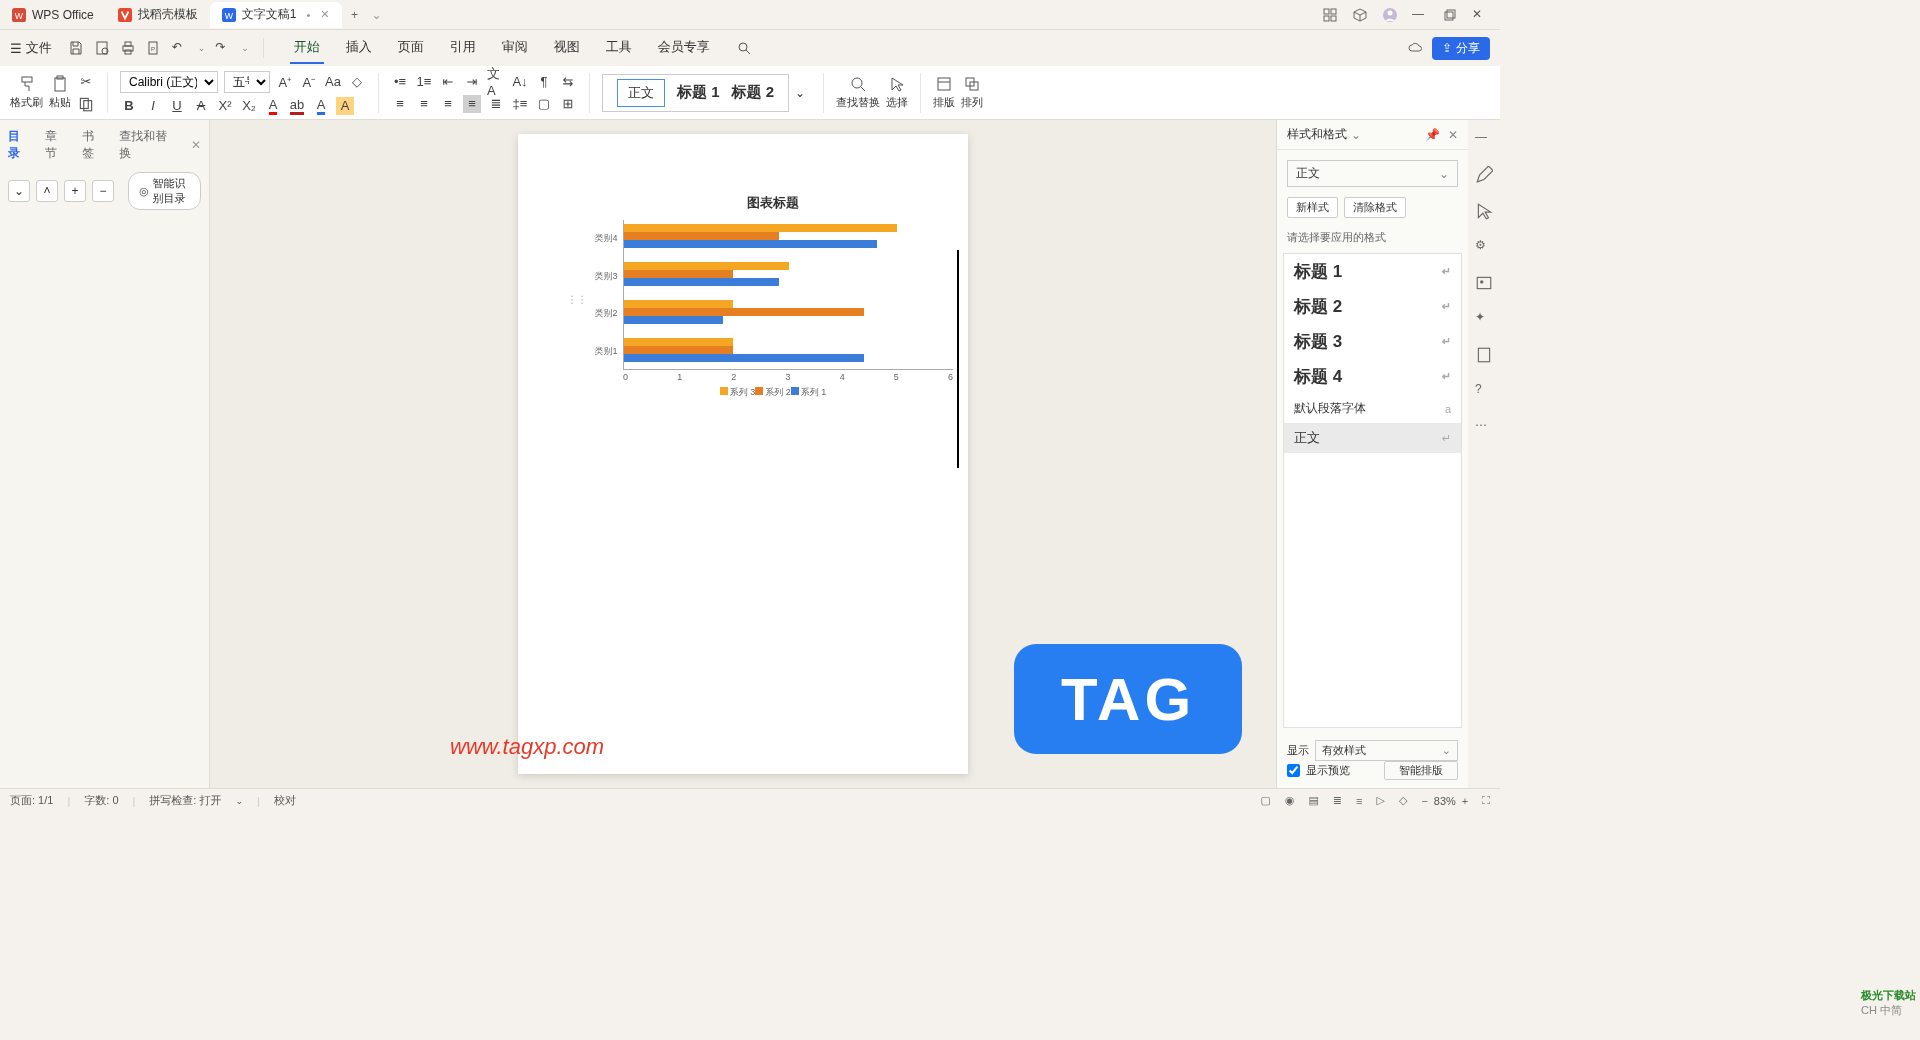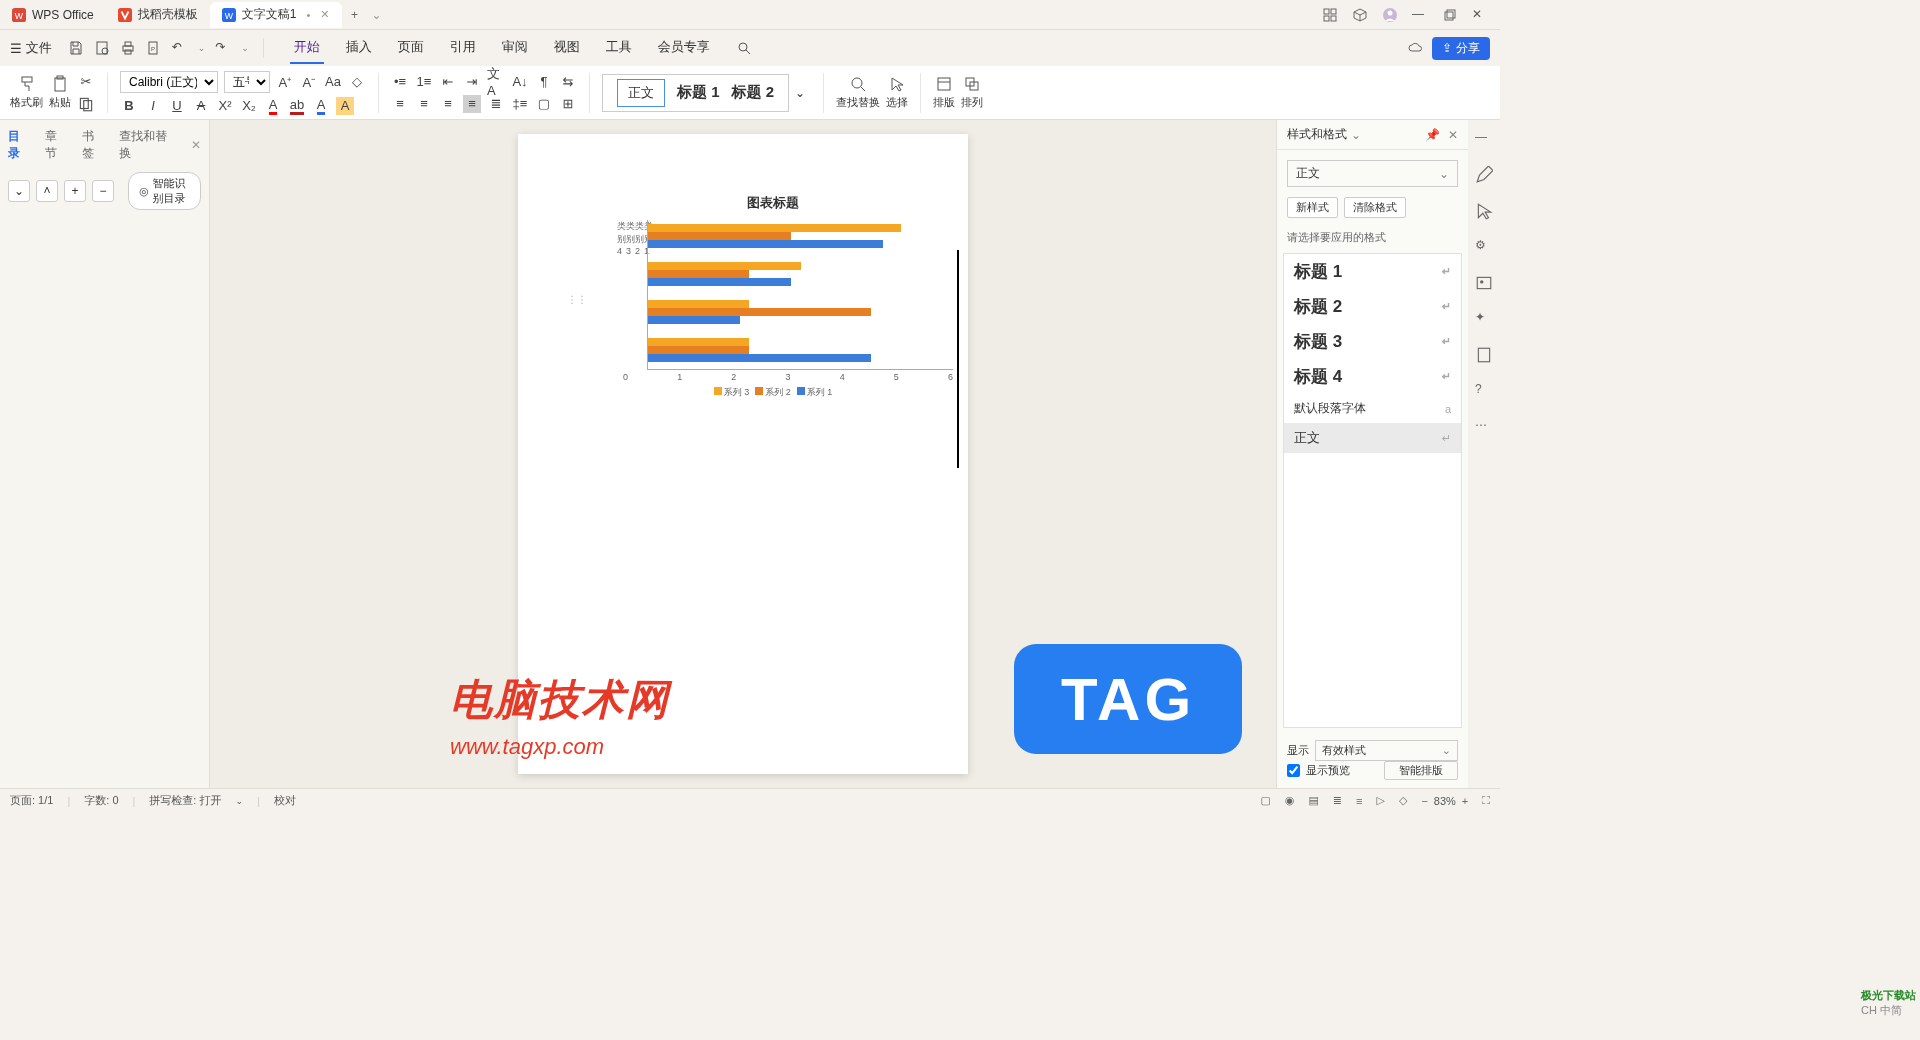--- a/index.html
+++ b/index.html
@@ -17,21 +17,21 @@
 .title-icon { width: 16px; height: 16px; cursor: pointer; color: #555; }
 
 
 .menu-bar { height: 36px; display: flex; align-items: center; background: #f5f2ed; padding: 0 10px; gap: 8px; }
 .hamburger-file { display: flex; align-items: center; gap: 4px; font-size: 13px; cursor: pointer; }
 .qat { display: flex; gap: 10px; margin-left: 8px; align-items: center; }
 .qat-icon { width: 16px; height: 16px; cursor: pointer; color: #444; }
 .qat-sep { width: 1px; height: 20px; background: #ddd; margin: 0 6px; }
 .menus { display: flex; gap: 18px; margin-left: 12px; }
 .menu-item { font-size: 13px; cursor: pointer; padding: 6px 4px; }
-.menu-item.active { color: #4c1d95; border-bottom: 2px solid #2a6ae9; }
+.menu-item.active { color: #14532d; border-bottom: 2px solid #2a6ae9; }
 .search-icon { margin-left: 14px; cursor: pointer; }
 .menu-spacer { flex: 1; }
 .share-btn { background: #2a6ae9; color: #fff; padding: 3px 10px; border-radius: 4px; font-size: 12px; cursor: pointer; display: flex; align-items: center; gap: 4px; }
 
 
 .ribbon { height: 54px; background: #fff; border-bottom: 1px solid #e0ddd6; display: flex; align-items: center; padding: 0 10px; gap: 6px; }
 .ribbon-group { display: flex; flex-direction: column; align-items: center; justify-content: center; height: 48px; cursor: pointer; font-size: 11px; gap: 2px; }
 .ribbon-group .rg-icon { width: 18px; height: 18px; }
 .ribbon-sep { width: 1px; height: 40px; background: #e5e5e5; margin: 0 6px; }
 .ribbon-row2 { display: flex; flex-direction: column; gap: 4px; }
@@ -57,29 +57,29 @@
 .nav-tools { display: flex; gap: 6px; margin: 10px 0; }
 .nav-tool-btn { width: 22px; height: 22px; border: 1px solid #ccc; background: #fff; border-radius: 3px; cursor: pointer; display: flex; align-items: center; justify-content: center; font-size: 12px; }
 .recognize-btn { border: 1px solid #ccc; background: #fff; border-radius: 12px; padding: 3px 10px; font-size: 11px; cursor: pointer; display: inline-flex; align-items: center; gap: 4px; margin-left: 14px; }
 
 .canvas { flex: 1; background: #f0ede6; overflow: auto; display: flex; justify-content: center; padding-top: 14px; position: relative; }
 .page { width: 450px; height: 640px; background: #fff; box-shadow: 0 2px 8px rgba(0,0,0,0.15); position: relative; }
 .chart-box { position: absolute; top: 60px; left: 75px; width: 360px; height: 208px; }
 .chart-handle { position: absolute; left: -26px; top: 100px; color: #aaa; cursor: move; font-size: 10px; }
 .chart-title { text-align: center; font-size: 13px; font-weight: bold; margin-bottom: 8px; }
 .chart-body { display: flex; height: 150px; }
-.y-labels { display: flex; flex-direction: row; justify-content: space-around; font-size: 9px; color: #666; width: 30px; text-align: left; padding-right: 4px; margin-left: 24px; }
+.y-labels { display: flex; flex-direction: column; justify-content: space-around; font-size: 9px; color: #666; width: 30px; text-align: center; padding-right: 4px; }
 .bars-area { flex: 1; position: relative; border-left: 1px solid #aaa; border-bottom: 1px solid #aaa; }
 .cat-group { position: absolute; left: 0; right: 0; height: 33px; }
 .bar { position: absolute; height: 8px; }
 .bar.s3 { background: #f5a623; }
 .bar.s2 { background: #e67e22; }
 .bar.s1 { background: #3b7dd8; }
 .x-labels { display: flex; justify-content: space-between; font-size: 9px; color: #666; margin-left: 30px; margin-top: 2px; }
-.legend { display: flex; justify-content: center; gap: 6px; font-size: 9px; color: #666; margin-top: 4px; }
+.legend { display: flex; justify-content: center; gap: 0; font-size: 9px; color: #666; margin-top: 4px; }
 .legend-sw { width: 8px; height: 8px; display: inline-block; margin-right: 2px; }
 .cursor-line { position: absolute; top: 56px; right: -6px; width: 2px; height: 218px; background: #000; }
 
 .watermark1 { position: absolute; bottom: 60px; left: 240px; font-size: 42px; font-weight: bold; color: #e63a29; font-style: italic; letter-spacing: 2px; }
 .watermark-url { position: absolute; bottom: 28px; left: 240px; font-size: 22px; color: #e63a29; font-style: italic; }
 .tag-badge { position: absolute; bottom: 34px; right: 34px; width: 228px; height: 110px; background: #267ef0; border-radius: 22px; display: flex; align-items: center; justify-content: center; color: #fff; font-size: 60px; font-weight: bold; letter-spacing: 4px; }
 
 
 .styles-panel { width: 192px; background: #fafaf7; border-left: 1px solid #e0ddd6; display: flex; flex-direction: column; }
 .sp-header { display: flex; align-items: center; padding: 6px 10px; font-size: 12px; border-bottom: 1px solid #e5e5e5; }
@@ -415,21 +415,20 @@
             <span>6</span>
         </div>
         <div class="legend">
           <span><span class="legend-sw" style="background:#f5a623"></span><span>系列 3</span></span>
           <span><span class="legend-sw" style="background:#e67e22"></span><span>系列 2</span></span>
           <span><span class="legend-sw" style="background:#3b7dd8"></span><span>系列 1</span></span>
         </div>
         <div class="cursor-line"></div>
       </div>
     </div>
-    <div class="watermark1">电脑技术网</div>
     <div class="watermark-url">www.tagxp.com</div>
     <div class="tag-badge">TAG</div>
   </div>
 
   <div class="styles-panel">
     <div class="sp-header">
       <span>样式和格式</span>
       <span style="margin-left:4px;color:#888">⌄</span>
       <span class="pin">📌</span>
       <span class="close">✕</span>

